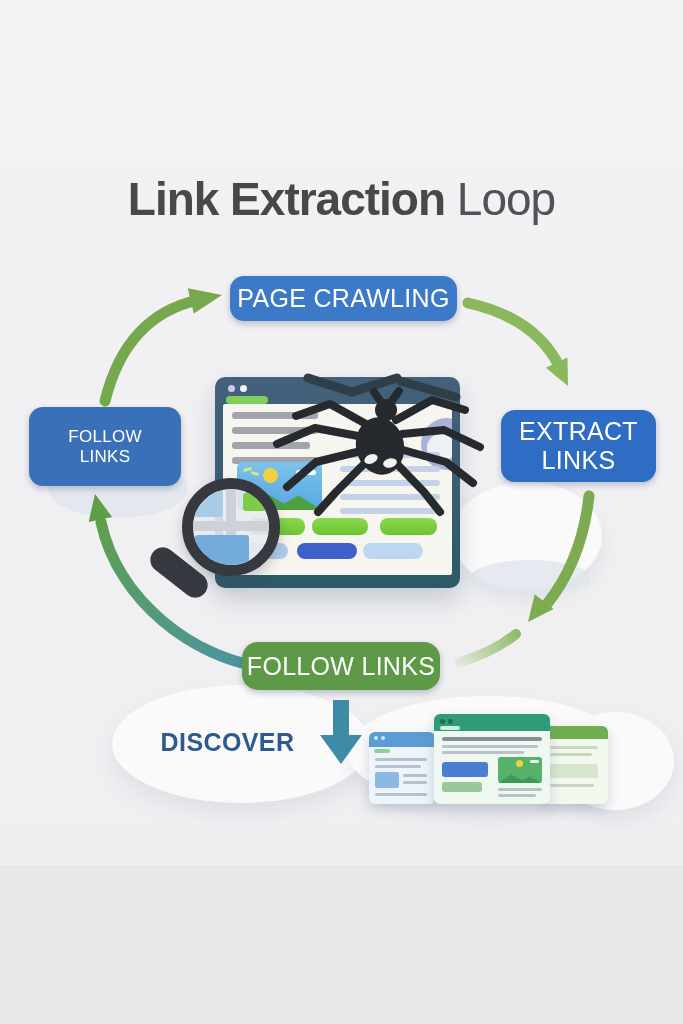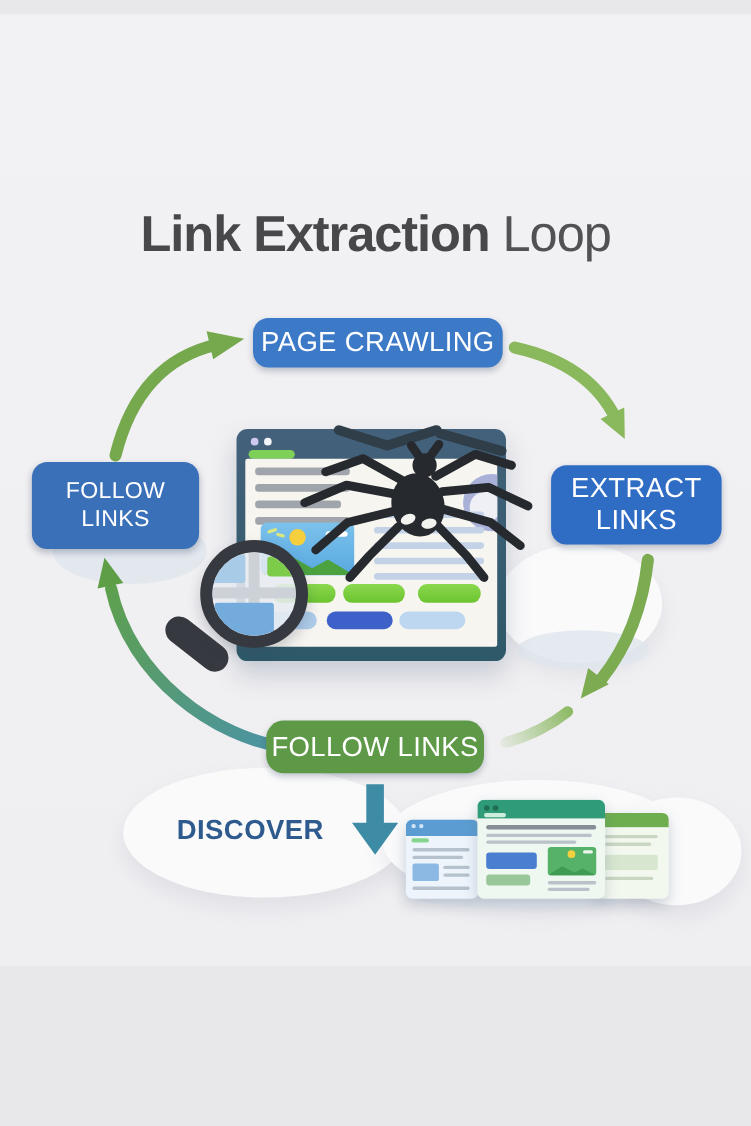--- a/index.html
+++ b/index.html
@@ -1,37 +1,37 @@
 <!DOCTYPE html>
 <html><head>
 <meta charset="utf-8">
 <style>
   html,body{margin:0;padding:0;background:#e8e8ea;}
   .canvas{
-    position:relative;width:683px;height:865px;margin:13px auto;
+    position:relative;width:683px;height:865px;margin:0 auto;
     background:linear-gradient(#f2f1f3,#efeef1);
     font-family:"Liberation Sans",sans-serif;overflow:hidden;
   }
   
   .cloud{position:absolute;background:#fafafb;border-radius:50%;
          box-shadow:0 10px 18px rgba(140,150,170,0.15);}
   .cloud.blue{background:#e0e6ee;box-shadow:none;opacity:.8;}
   
   .title{position:absolute;top:172px;left:0;width:100%;text-align:center;
          font-size:46px;letter-spacing:-1px;color:#48484b;}
   .title .bold{font-weight:700;}
   .title .light{font-weight:400;color:#525256;}
   
   .node{position:absolute;display:flex;align-items:center;justify-content:center;
         color:#fff;font-weight:400;text-align:center;border-radius:14px;
         white-space:pre-line;line-height:1.15;letter-spacing:.3px;
         box-shadow:0 3px 6px rgba(40,60,90,.28);}
   .node-top{left:230px;top:276px;width:227px;height:45px;background:#3c79c7;font-size:25px;}
   .node-right{left:501px;top:410px;width:155px;height:72px;background:#2f6cc3;font-size:25px;}
-  .node-left{left:29px;top:407px;width:152px;height:79px;background:#3a70b8;font-size:21px;text-align:center;}
+  .node-left{left:29px;top:407px;width:152px;height:79px;background:#3a70b8;font-size:17px;text-align:center;}
   .node-bottom{left:242px;top:642px;width:198px;height:48px;background:#5e9947;
                border-radius:16px;font-size:25px;}
   
   .overlay{position:absolute;left:0;top:0;z-index:2;pointer-events:none;}
   
   .browser{position:absolute;left:215px;top:377px;width:245px;height:211px;z-index:1;
            background:linear-gradient(#44617b,#2d5968);border-radius:10px;
            box-shadow:0 12px 22px rgba(110,125,150,.3);}
   .b-dot{position:absolute;border-radius:50%;}
   .b-pill{position:absolute;border-radius:5px;}

